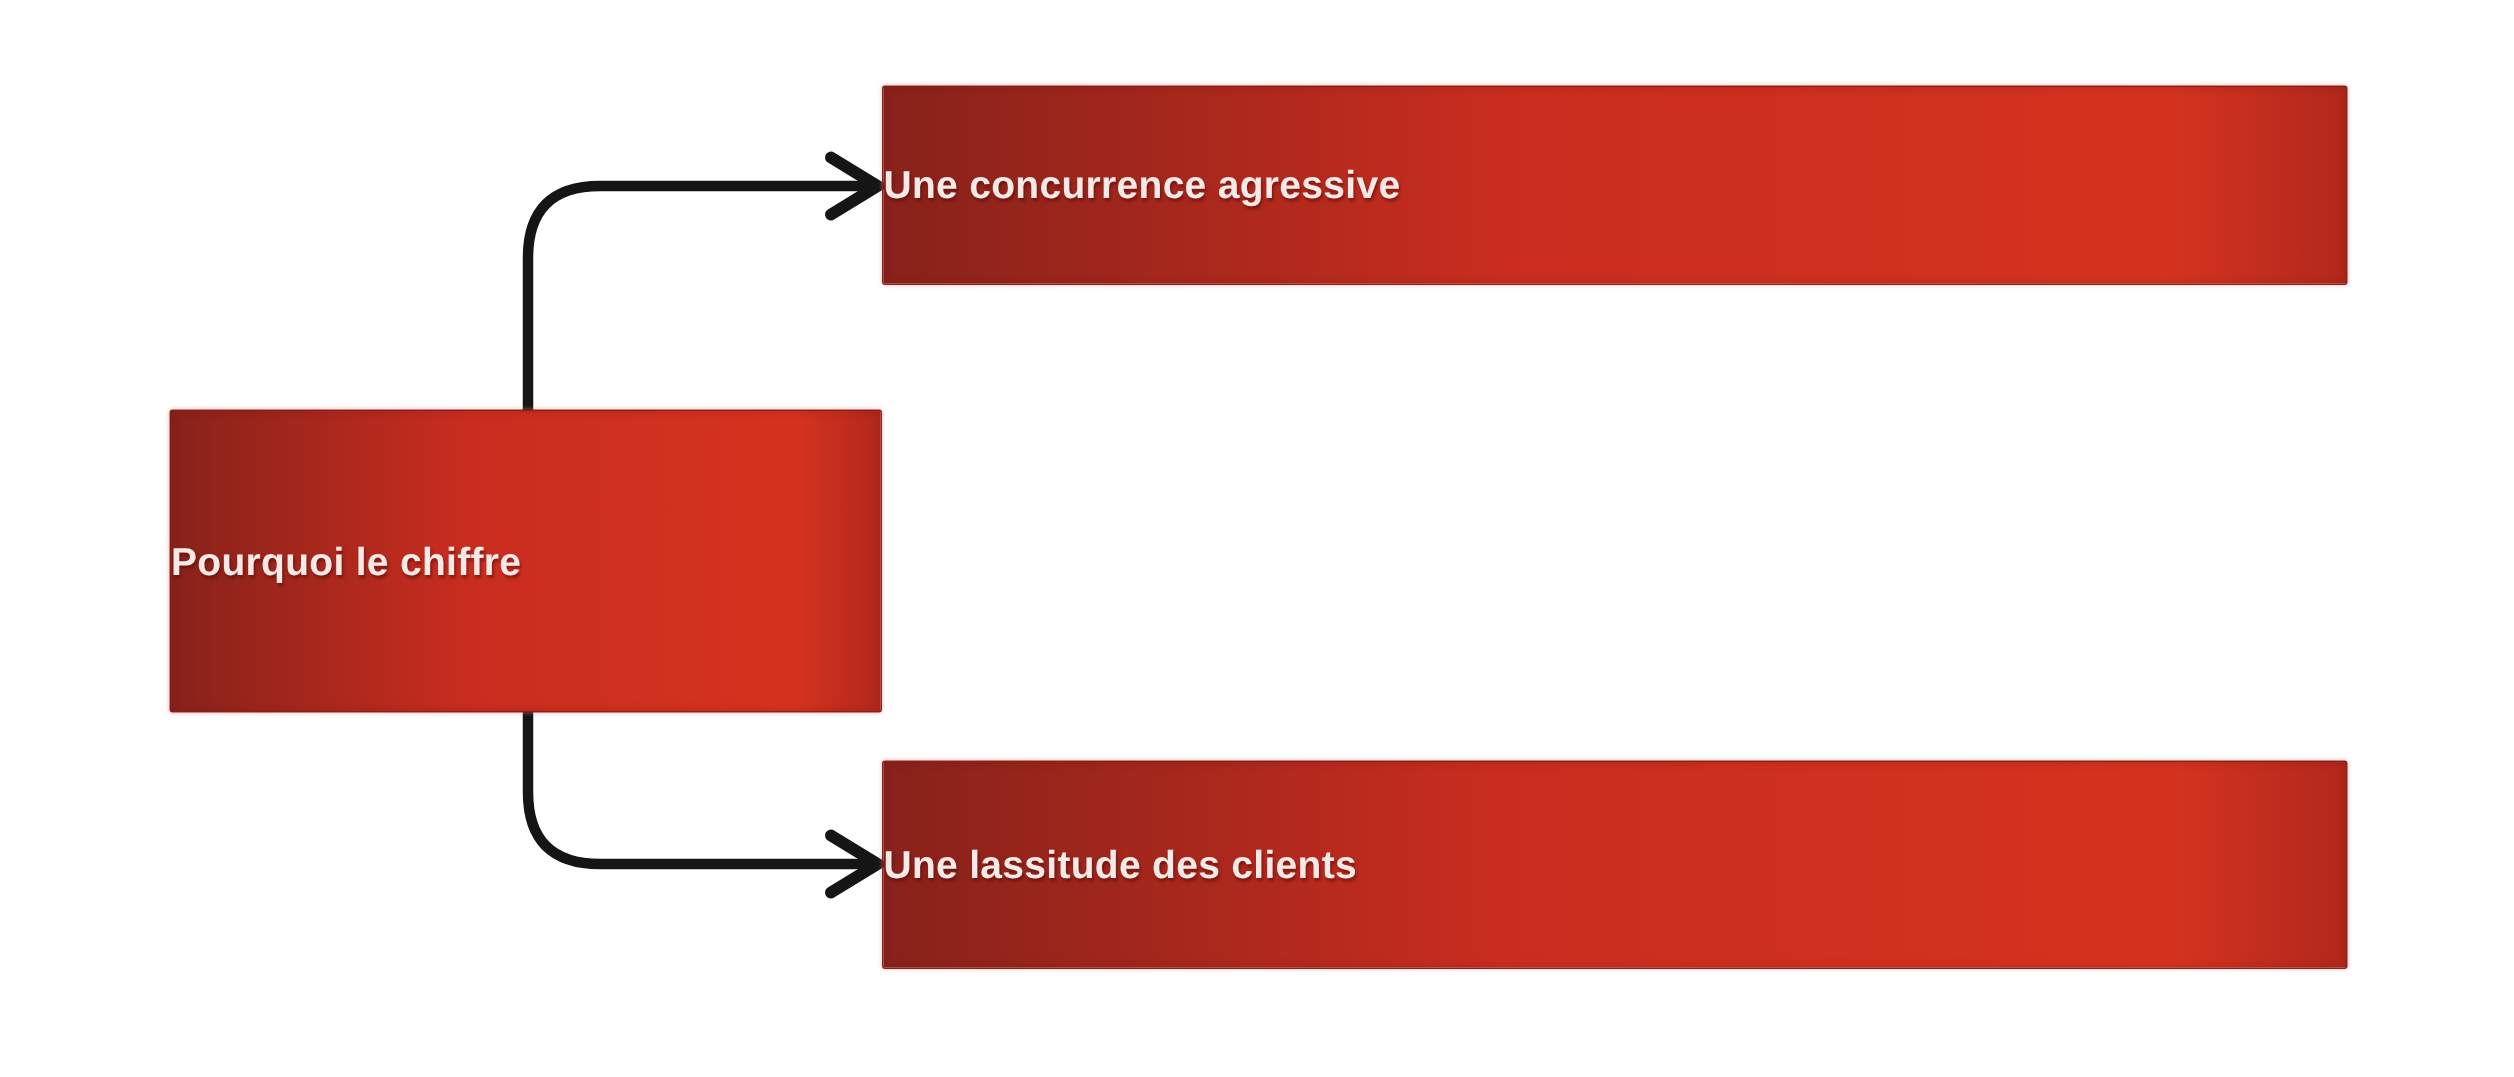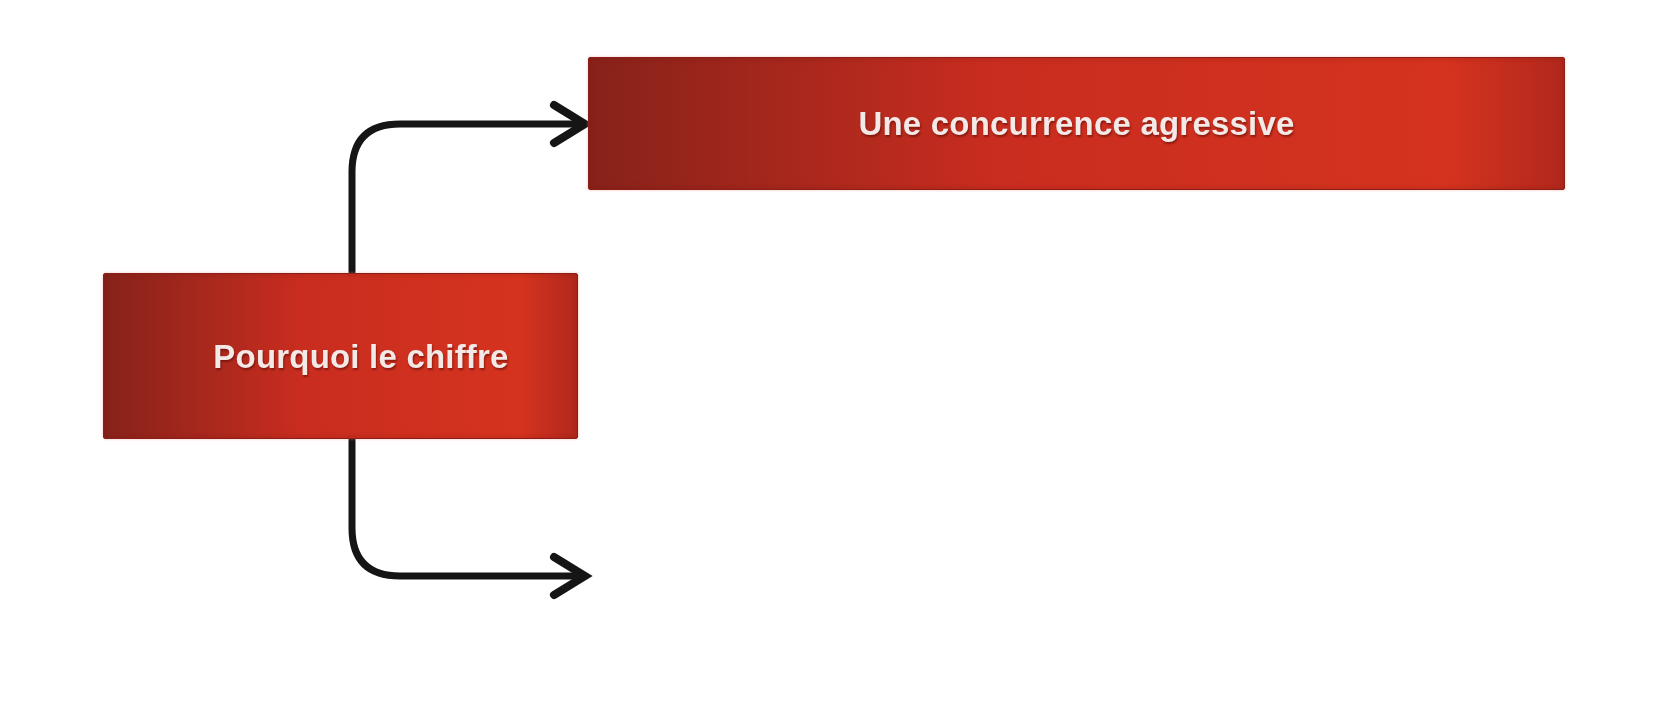--- a/index.html
+++ b/index.html
@@ -25,39 +25,39 @@
     pointer-events:none;
   }
   .connectors path{
     stroke:var(--arrow);
     fill:none;
   }
   .connectors .shaft{stroke-width:7;stroke-linecap:butt;}
   .connectors .head{stroke-width:8;stroke-linejoin:miter;stroke-linecap:round;}
   .box{
     position:absolute;
-    display:flex;align-items:center;justify-content:center;
+    display:flex;align-items:center;
     background:linear-gradient(90deg,
       var(--box-gradient-dark) 0%,
       var(--box-gradient-mid) 42%,
       var(--box-gradient-bright) 88%,
       var(--box-gradient-edge) 100%);
     border:1px solid var(--box-border);
     border-radius:2px;
     box-shadow:0 0 3px rgba(225,140,130,0.55), inset 0 0 6px rgba(100,15,10,0.25);
     box-sizing:border-box;
     color:var(--text);
     font-weight:bold;
-    font-size:33px;
+    font-size:26px;
     text-align:center;
     text-shadow:1px 2px 2px rgba(90,10,5,0.55);
     letter-spacing:0.2px;
   }
   .question{
-    left:103px;top:273px;width:475px;height:166px;padding-left:41px;
+    left:113px;top:273px;width:475px;height:202px;
   }
   .question .line{display:block;line-height:43px;}
   .cause-1{left:588px;top:57px;width:977px;height:133px;}
   .cause-2{left:588px;top:507px;width:977px;height:139px;}
 </style>
 </head>
 <body>
 
 <div class="canvas">
 
@@ -73,14 +73,17 @@
   <div class="box question">
     <div>
       <span class="line">Pourquoi le chiffre</span>
     </div>
   </div>
 
   <div class="box cause-1">
     <span>Une concurrence agressive</span>
   </div>
 
+  <div class="box cause-2">
+    <span>Une lassitude des clients</span>
+  </div>
 
 </div>
 
 </body></html>

